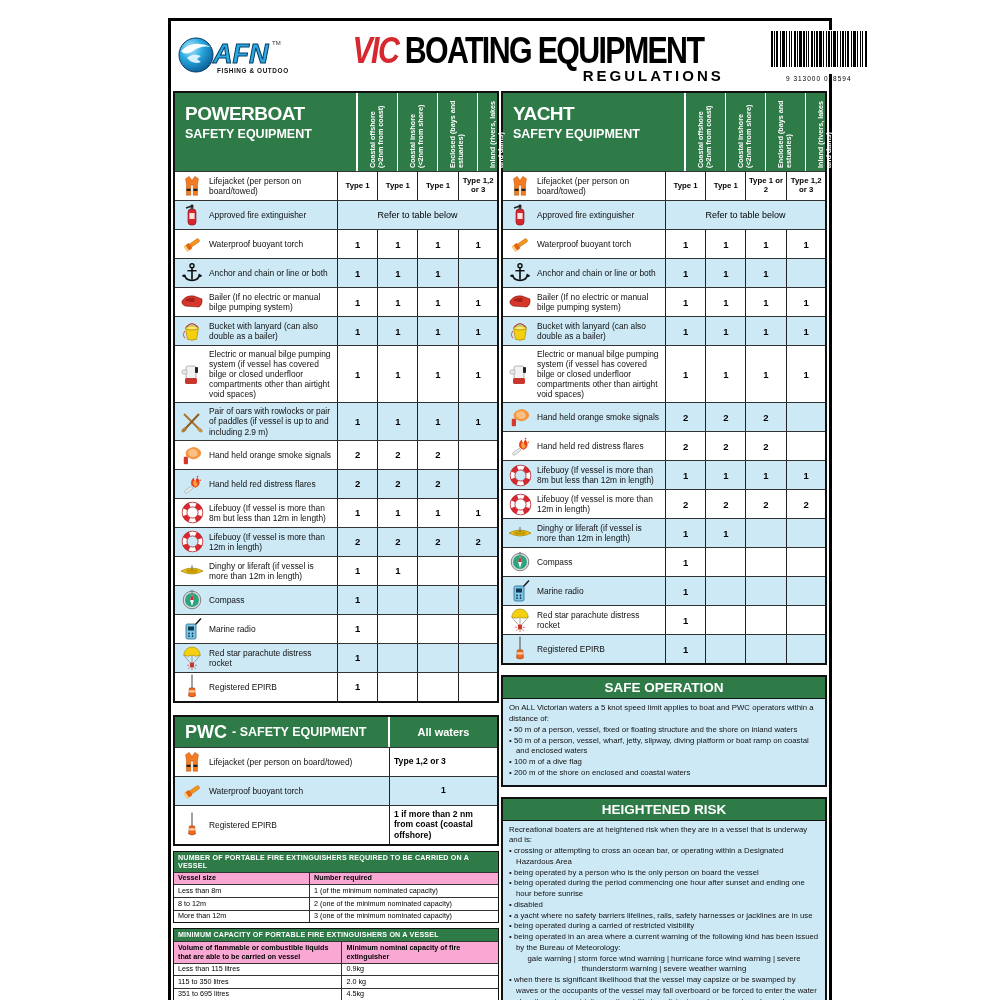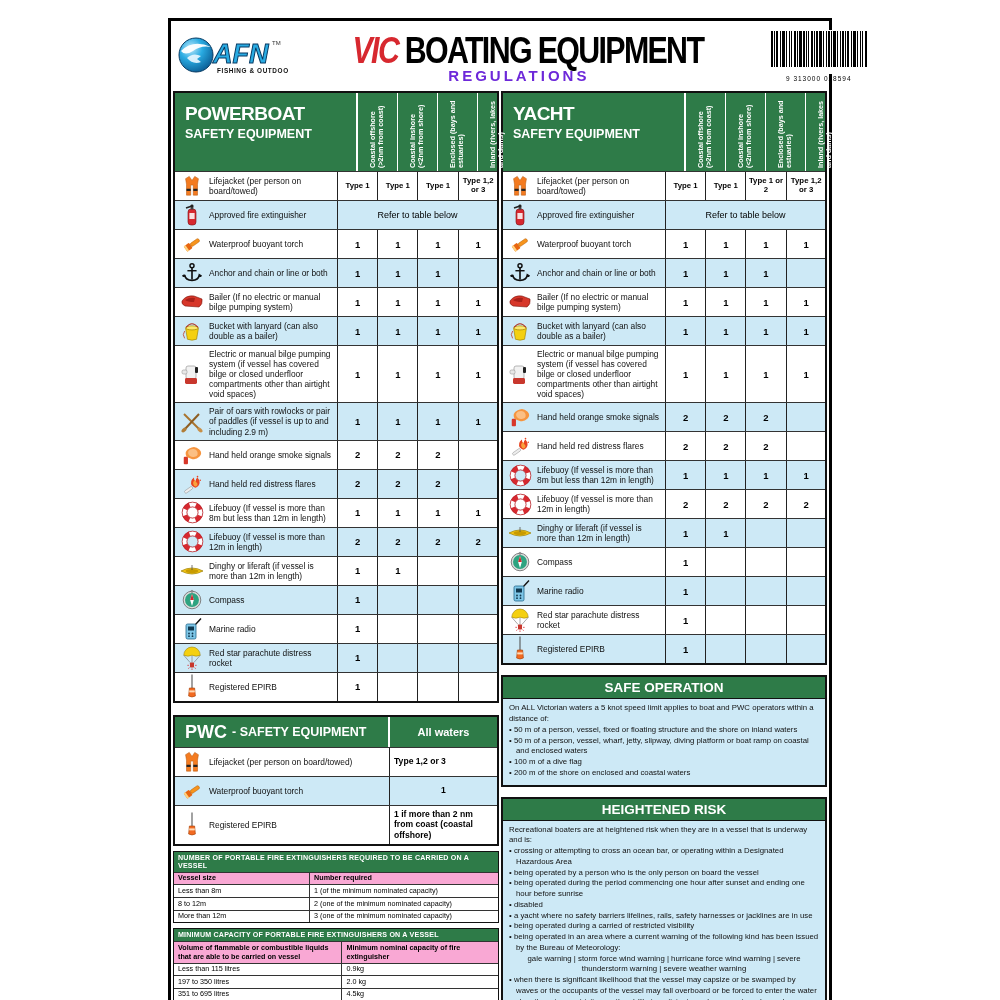--- a/index.html
+++ b/index.html
@@ -6,21 +6,21 @@
   html,body { width:1000px; background:#fff; font-family:"Liberation Sans", sans-serif; }
   .sheet { width:664px; margin:18px auto 0 auto; border:3px solid #000; background:#fff; }
 
   
   .hdr { display:flex; align-items:center; height:70px; padding:2px 4px; background:#fff;gap:21px; }
   .logo-wrap { width:118px; flex:0 0 auto; }
   .title-wrap { flex:1; text-align:center; line-height:0.9; padding-top:4px; }
   .title-line { font-weight:900; font-size:37px; letter-spacing:-2px; transform:scaleX(0.82); transform-origin:center; white-space:nowrap; }
   .title-vic { color:#d7282f; font-style:italic; margin-right:8px; }
   .title-main { color:#000; }
-  .title-sub { font-weight:800; font-size:15px; letter-spacing:3px; color:#6d28d9; padding-right:18px; margin-top:2px; }
+  .title-sub { font-weight:800; font-size:15px; letter-spacing:3px; color:#000000; text-align:right; padding-right:18px; margin-top:2px; }
   .barcode-wrap { width:112px; flex:0 0 auto; text-align:center; }
   .barcode-num { font-size:6.5px; letter-spacing:1px; margin-top:-3px; }
 
   
   .cols { display:flex; align-items:flex-start; }
   .col { width:329px; flex:0 0 auto; }
   .col-l { padding:0 1px 4px 2px; }
   .col-r { padding:0 2px 4px 1px; }
 
   
@@ -499,21 +499,21 @@
           <div class="fire-title">MINIMUM CAPACITY OF PORTABLE FIRE EXTINGUISHERS ON A VESSEL</div>
           <div class="fire-row head">
             <div class="fire-c1">Volume of flammable or combustible liquids that are able to be carried on vessel</div>
             <div class="fire-c2">Minimum nominal capacity of fire extinguisher</div>
           </div>
           <div class="fire-row">
             <div class="fire-c1">Less than 115 litres</div>
             <div class="fire-c2">0.9kg</div>
           </div>
           <div class="fire-row">
-            <div class="fire-c1">197 to 350 litres</div>
+            <div class="fire-c1">115 to 350 litres</div>
             <div class="fire-c2">2.0 kg</div>
           </div>
           <div class="fire-row">
             <div class="fire-c1">351 to 695 litres</div>
             <div class="fire-c2">4.5kg</div>
           </div>
         </div>
     </div>
     <div class="col col-r">
       <div class="eq-table" id="yacht-table">

